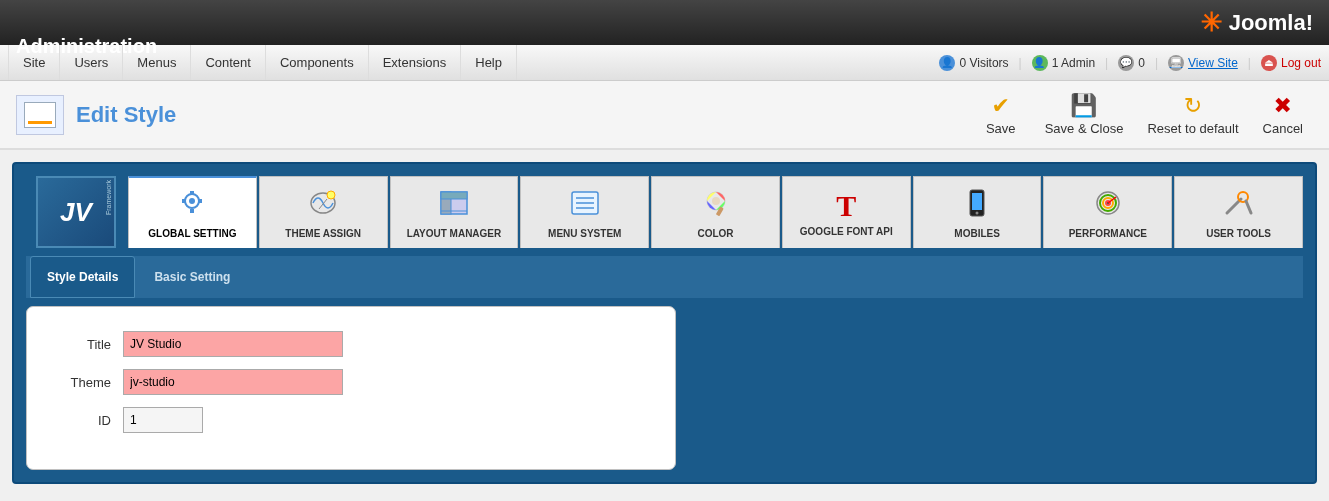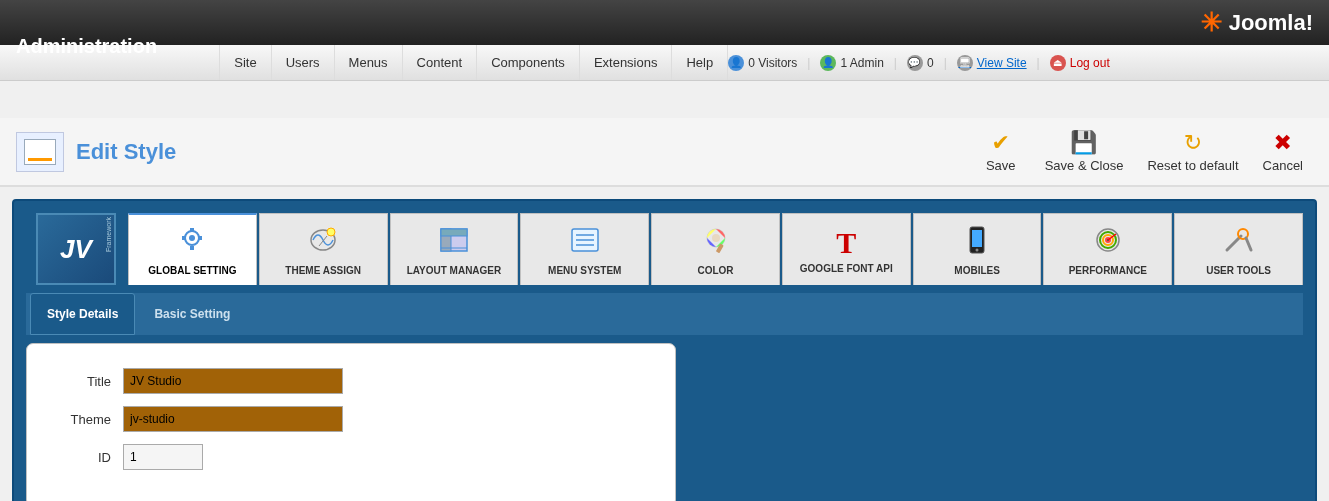--- a/index.html
+++ b/index.html
@@ -32,21 +32,21 @@
       color: #f60;
       font-size: 26px;
     }
 
     
     .nav-bar {
       background: linear-gradient(to bottom, #f8f8f8, #e0e0e0);
       border-bottom: 1px solid #ccc;
       display: flex;
       align-items: center;
-      justify-content: center;
+      justify-content: space-between;
       height: 36px;
       padding: 0 8px;
     }
     .nav-items {
       display: flex;
       align-items: center;
       height: 100%;
     }
     .nav-item {
       padding: 0 14px;
@@ -86,21 +86,20 @@
 
     
     .toolbar-area {
       background: #f5f5f5;
       border-bottom: 2px solid #ddd;
       padding: 8px 16px;
       display: flex;
       align-items: center;
       justify-content: space-between;
       min-height: 60px;
-      margin-top: 37px;
     }
     .page-title-area {
       display: flex;
       align-items: center;
       gap: 12px;
     }
     .page-icon {
       width: 48px; height: 40px;
       background: #e8f0ff;
       border: 1px solid #c0c8e0;
@@ -288,21 +287,21 @@
       width: 80px;
       text-align: right;
       padding-right: 12px;
       color: #333;
       font-size: 13px;
     }
     .form-input {
       border: 1px solid #aaa;
       padding: 4px 6px;
       font-size: 12px;
-      background: #a16207;
+      background: #fca5a5;
       outline: none;
       height: 26px;
     }
     .input-title { width: 220px; }
     .input-theme { width: 220px; }
     .input-id { width: 80px; background: #f5f5f5; }
   </style>
 </head>
 <body>
 

